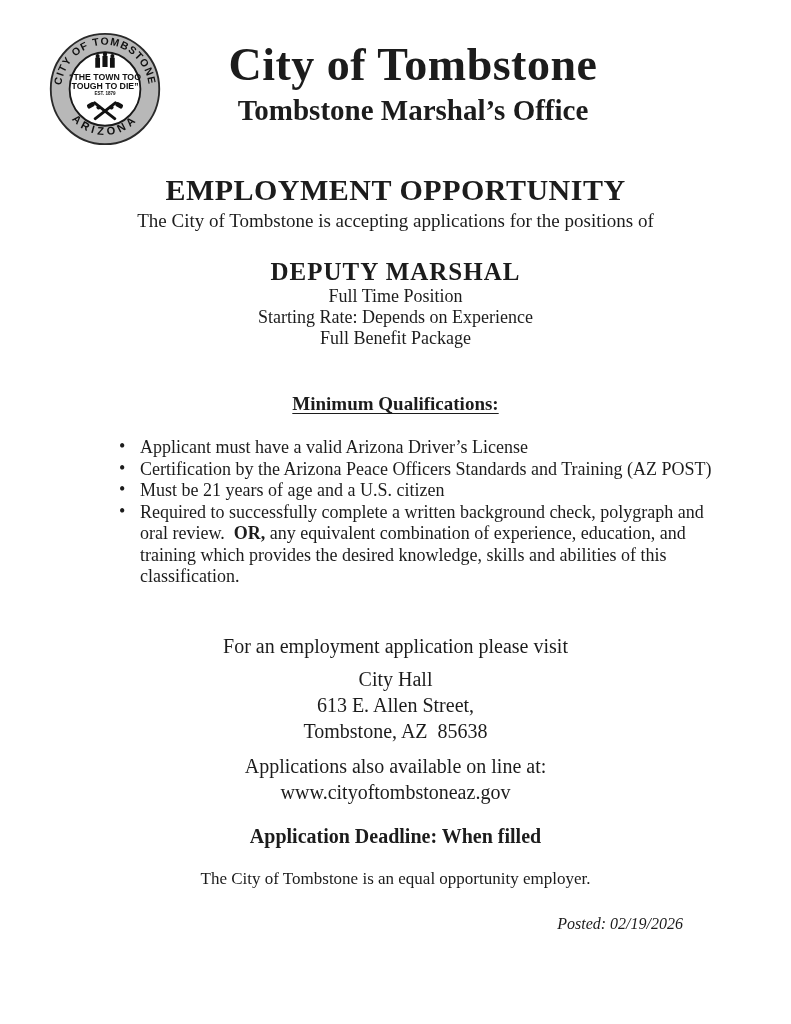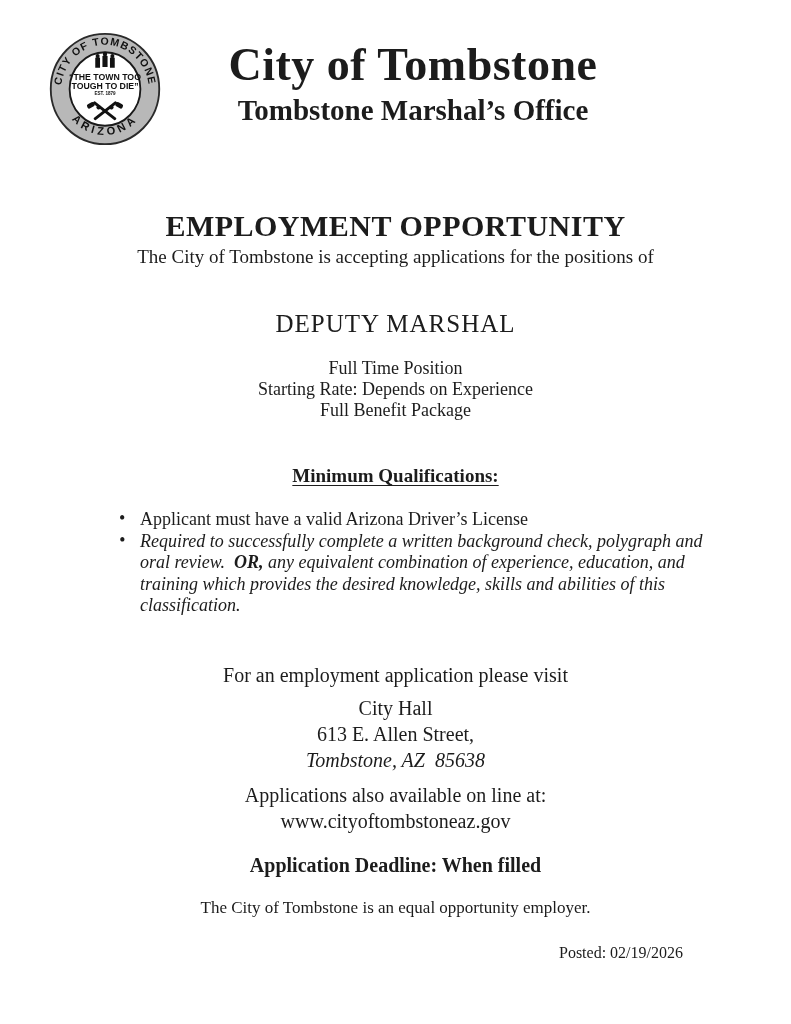--- a/index.html
+++ b/index.html
@@ -16,41 +16,41 @@
   
   .header { display:flex; align-items:flex-start; padding:32px 45px 0 48px; }
   .seal { width:114px; height:114px; flex:0 0 auto; }
   .seal svg { display:block; }
   .seal-sans { font-family:"Liberation Sans", sans-serif; font-weight:bold; fill:#111; }
   .titles { flex:1 1 auto; text-align:center; padding:10px 92px 0 10px; }
   .org-title  { font-size:46px; font-weight:bold; line-height:1.02; letter-spacing:0.5px; }
   .office-title { font-size:29px; font-weight:bold; line-height:1.15; margin-top:5px; }
   
   main { text-align:center; }
-  .opp-title { margin-top:63px; font-size:30px; font-weight:bold; letter-spacing:0.5px; }
+  .opp-title { margin-top:27px; font-size:30px; font-weight:bold; letter-spacing:0.5px; }
   .opp-sub   { margin-top:3px; font-size:19px; }
-  .position  { margin-top:42px; font-size:25px; font-weight:normal; letter-spacing:1px; }
-  .details   { margin-top:20px; font-size:18px; line-height:21px; }
+  .position  { margin-top:26px; font-size:25px; font-weight:bold; letter-spacing:1px; }
+  .details   { font-size:18px; line-height:21px; }
   .quals-heading { margin-top:44px; font-size:19px; font-weight:bold; }
   .quals-heading span { text-decoration:underline; text-underline-offset:3px; }
   .quals {
     margin:22px 45px 0 117px;
     list-style:none; text-align:left;
     font-size:18px; line-height:21.5px;
     max-width:608px;
   }
   .quals li { position:relative; padding-left:23px; }
   .quals li::before { content:"\2022"; position:absolute; left:2px; top:-1px; }
-  .prewrap { white-space:pre-wrap;font-style:italic; }
+  .prewrap { white-space:pre-wrap; }
   .visit   { margin-top:47px; font-size:20px; }
   .address { margin-top:8px;  font-size:20px; line-height:26px; }
   .online  { margin-top:9px;  font-size:20px; line-height:26px; }
   .deadline{ margin-top:20px; font-size:20px; font-weight:bold; }
   .eeo     { margin-top:21px; font-size:17px; }
-  .posted  { margin-top:26px; font-size:16px; text-align:right; padding-right:108px; }
+  .posted  { margin-top:26px; font-size:16px; text-align:right; padding-right:108px;font-style:italic; }
 </style>
 </head>
 <body>
 
 <div class="page">
 
   <header class="header">
     <div class="seal">
       <svg width="114" height="114" viewBox="0 0 124 124">
         <ellipse cx="62" cy="62" rx="59" ry="60" fill="#b8b8b8" stroke="#2a2a2a" stroke-width="2"></ellipse>
@@ -109,20 +109,22 @@
     <h2 class="position">DEPUTY MARSHAL</h2>
     <div class="details">
       <p>Full Time Position</p>
       <p>Starting Rate: Depends on Experience</p>
       <p>Full Benefit Package</p>
     </div>
 
     <h3 class="quals-heading"><span>Minimum Qualifications:</span></h3>
     <ul class="quals">
       <li>Applicant must have a valid Arizona Driver’s License</li>
+      <li>Certification by the Arizona Peace Officers Standards and Training (AZ POST)</li>
+      <li>Must be 21 years of age and a U.S. citizen</li>
       <li class="prewrap"><span>Required to successfully complete a written background check, polygraph and oral review.  </span><strong>OR,</strong><span> any equivalent combination of experience, education, and training which provides the desired knowledge, skills and abilities of this classification.</span></li>
     </ul>
 
     <p class="visit">For an employment application please visit</p>
     <div class="address">
       <p>City Hall</p>
       <p>613 E. Allen Street,</p>
       <p class="prewrap">Tombstone, AZ  85638</p>
     </div>
     <div class="online">

